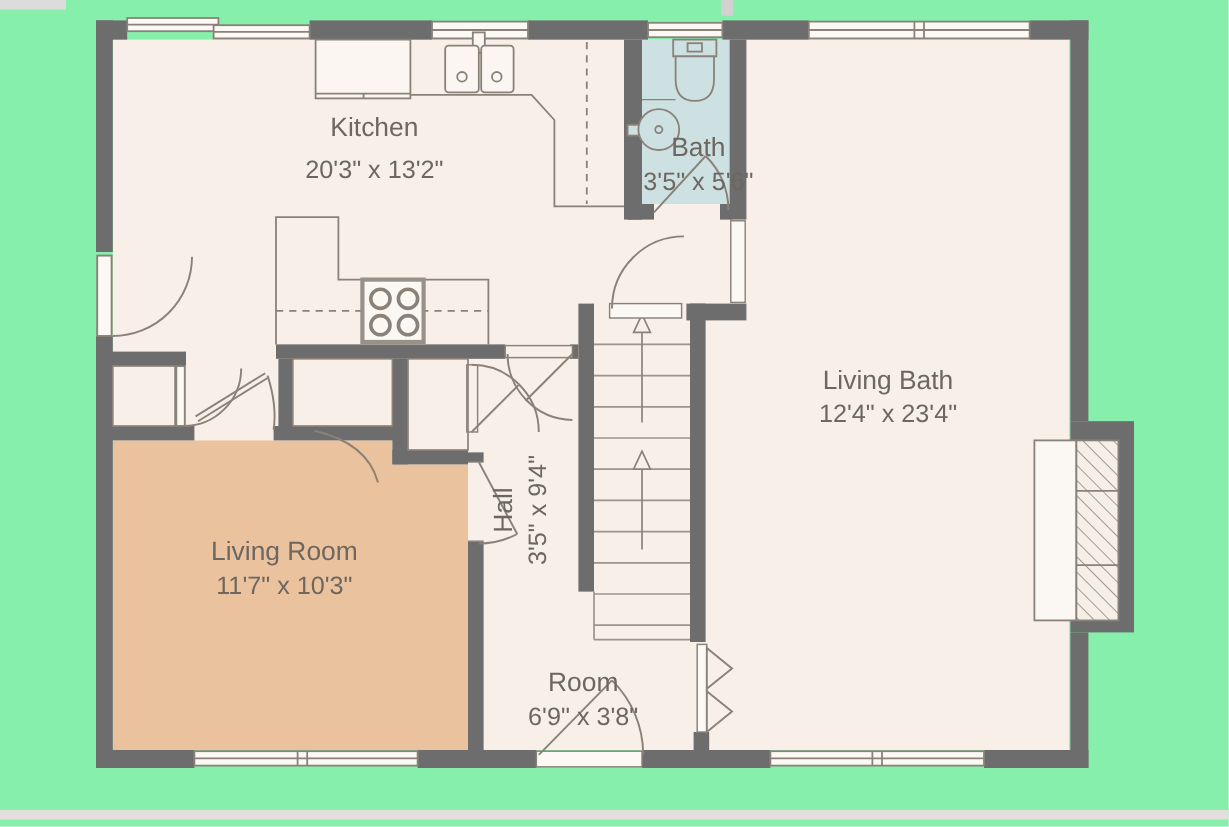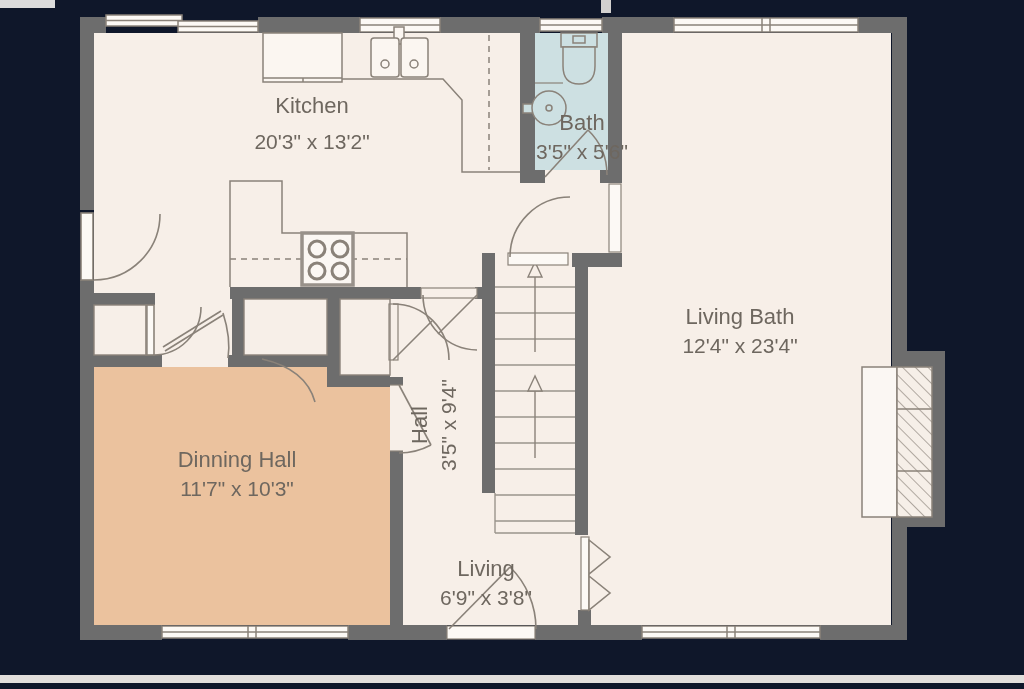--- a/index.html
+++ b/index.html
@@ -1,16 +1,16 @@
 <!DOCTYPE html>
 <html><head>
 <meta charset="utf-8">
 <style>
   html,body{margin:0;padding:0;background:#ffffff;}
-  #stage{position:relative;width:1024px;height:689px;background:#0f172a;overflow:hidden;
+  #stage{position:relative;width:1024px;height:689px;background:#86efac;overflow:hidden;
          font-family:"Liberation Sans","DejaVu Sans",sans-serif;}
   svg{position:absolute;left:0;top:0;}
   .room-label{position:absolute;transform:translate(-50%,-50%);text-align:center;
               color:#6e675f;white-space:nowrap;line-height:1.05;}
   .room-label .name{font-size:22px;}
   .room-label .dims{font-size:21px;margin-top:7px;}
   .room-label.kitchen .dims{margin-top:14px;}
   .room-label.rot{transform:translate(-50%,-50%) rotate(-90deg);}
   .edge-band{position:absolute;background:#e2dfdc;}
 </style>
@@ -263,27 +263,27 @@
     <div class="name">Bath</div>
     <div class="dims">3'5" x 5'6"</div>
   </div>
 
   <div class="room-label" style="left:740px;top:331px;">
     <div class="name">Living Bath</div>
     <div class="dims">12'4" x 23'4"</div>
   </div>
 
   <div class="room-label" style="left:237px;top:474px;">
-    <div class="name">Dinning Hall</div>
+    <div class="name">Living Room</div>
     <div class="dims">11'7" x 10'3"</div>
   </div>
 
   <div class="room-label rot" style="left:434px;top:425px;">
     <div class="name">Hall</div>
     <div class="dims">3'5" x 9'4"</div>
   </div>
 
   <div class="room-label" style="left:486px;top:583px;">
-    <div class="name">Living</div>
+    <div class="name">Room</div>
     <div class="dims">6'9" x 3'8"</div>
   </div>
 
 </div>
 
 </body></html>

